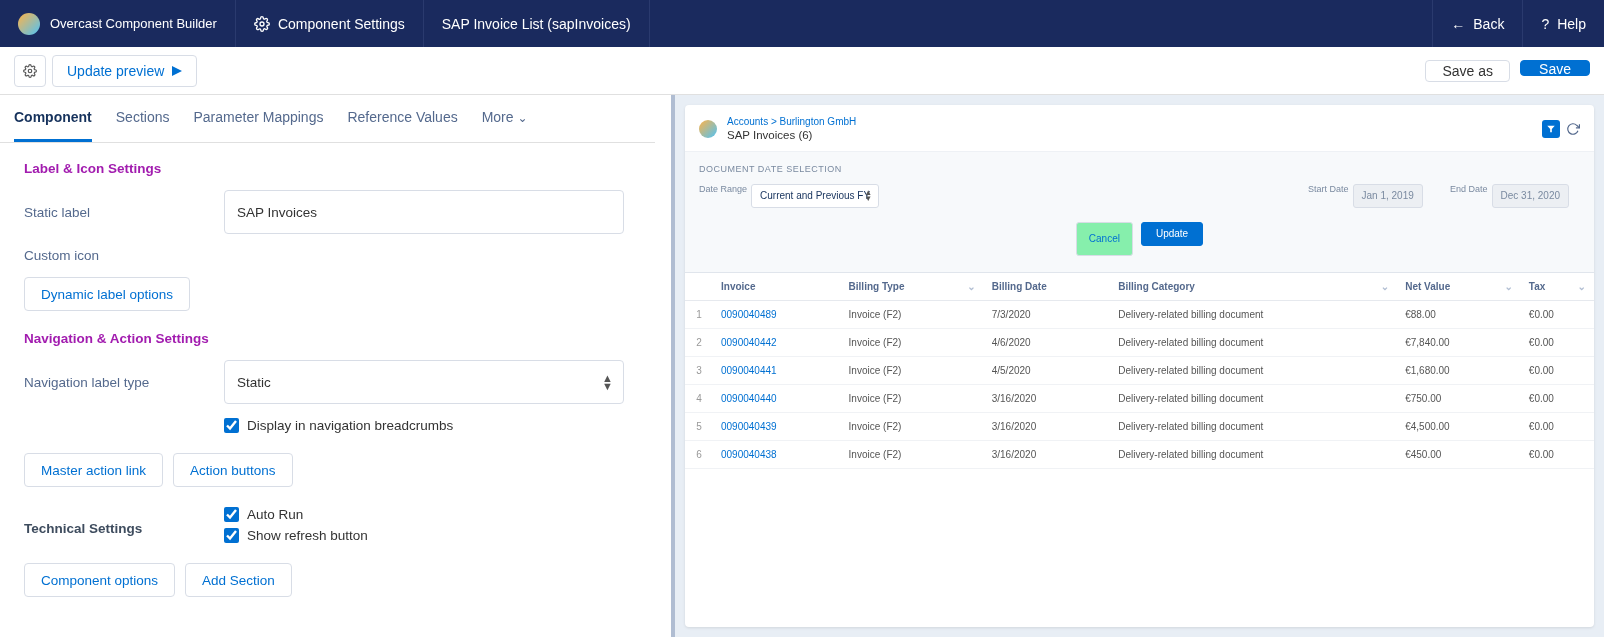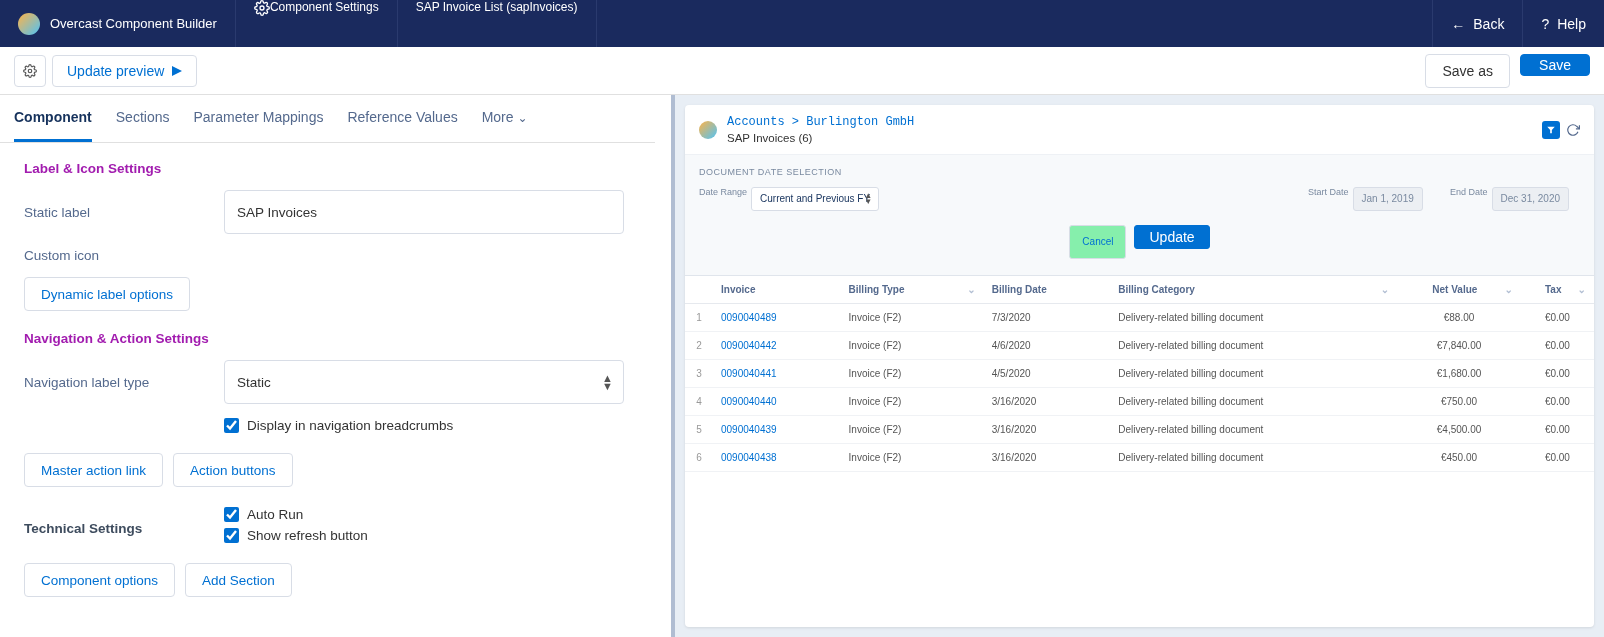--- a/index.html
+++ b/index.html
@@ -2,31 +2,31 @@
 <html><head>
 <meta charset="utf-8">
 <style>
   * { box-sizing: border-box; margin: 0; padding: 0; }
   body { font-family: -apple-system, BlinkMacSystemFont, "Segoe UI", Arial, sans-serif; font-size: 13px; color: #16325c; background: #fff; }
   
   
   .top-header { background: #1a2a5e; height: 47px; display: flex; align-items: stretch; color: #fff; }
   .logo-area { display: flex; align-items: center; padding: 0 18px; border-right: 1px solid #2a3a6e; gap: 10px; }
   .logo-icon { width: 22px; height: 22px; border-radius: 50%; background: linear-gradient(135deg, #ffb347, #4fc3f7); position: relative; }
-  .header-tab { display: flex; padding: 0 18px; border-right: 1px solid #2a3a6e; gap: 0; font-size: 12px; }
+  .header-tab { display: flex; align-items: center; padding: 0 18px; border-right: 1px solid #2a3a6e; gap: 8px; font-size: 14px; }
   .header-right { margin-left: auto; display: flex; align-items: stretch; }
   .header-btn { display: flex; align-items: center; padding: 0 18px; border-left: 1px solid #2a3a6e; gap: 8px; font-size: 14px; cursor: pointer; }
   
   
   .toolbar { height: 48px; border-bottom: 1px solid #e0e0e0; display: flex; align-items: center; padding: 0 14px; }
   .gear-btn { width: 32px; height: 32px; border: 1px solid #d8dde6; border-radius: 4px; display: flex; align-items: center; justify-content: center; cursor: pointer; margin-right: 6px; }
   .update-preview-btn { height: 32px; border: 1px solid #d8dde6; border-radius: 4px; display: flex; align-items: center; padding: 0 14px; color: #0070d2; cursor: pointer; gap: 8px; font-size: 14px; }
   .toolbar-right { margin-left: auto; display: flex; gap: 10px; }
-  .btn-outline { height: 34px; border: 1px solid #d8dde6; border-radius: 4px; background: #fff; padding: 0 16px; cursor: pointer; font-size: 14px; color: #333; }
-  .btn-primary { height: 22px; border: 1px solid #0070d2; border-radius: 4px; background: #0070d2; color: #fff; padding: 0 18px; cursor: pointer; font-size: 14px; }
+  .btn-outline { height: 22px; border: 1px solid #d8dde6; border-radius: 4px; background: #fff; padding: 0 16px; cursor: pointer; font-size: 14px; color: #333; }
+  .btn-primary { height: 16px; border: 1px solid #0070d2; border-radius: 4px; background: #0070d2; color: #fff; padding: 0 18px; cursor: pointer; font-size: 14px; }
   
   
   .main { display: flex; height: calc(637px - 47px - 48px); gap: 16px; }
   .left-panel { width: 655px; padding: 0 0 20px 0; overflow-y: auto; }
   .right-panel { flex: 1; background: #e8eef5; padding: 10px; border-left: 4px solid #b0bdd2; }
 
   
   .tabs { display: flex; border-bottom: 1px solid #e0e0e0; padding: 0 14px; gap: 24px; }
   .tab { padding: 14px 0; font-size: 14px; color: #54698d; cursor: pointer; }
   .tab.active { color: #16325c; font-weight: 600; border-bottom: 3px solid #0070d2; }
@@ -46,48 +46,48 @@
   .btn-row { display: flex; gap: 10px; margin-bottom: 16px; }
   .checkbox-row { display: flex; align-items: center; gap: 8px; margin-bottom: 6px; }
   .checkbox-row input { accent-color: #0070d2; width: 15px; height: 15px; }
   .checkbox-row label { font-size: 13.5px; color: #333; }
 
   
   .preview-card { background: #fff; border-radius: 4px; box-shadow: 0 1px 3px rgba(0,0,0,.1); height: 100%; overflow: hidden; display: flex; flex-direction: column; }
   .preview-header { padding: 10px 14px 8px 14px; display: flex; align-items: center; gap: 10px; border-bottom: 1px solid #eef1f5; }
   .preview-logo { width: 18px; height: 18px; border-radius: 50%; background: linear-gradient(135deg, #ffb347, #4fc3f7); }
   .preview-header-text { flex: 1; line-height: 1.3; }
-  .preview-breadcrumb { font-size: 12px; color: #0070d2; font-family: Liberation Mono, monospace; }
+  .preview-breadcrumb { font-size: 10px; color: #0070d2; }
   .preview-breadcrumb a { color: #0070d2; text-decoration: none; }
   .preview-title { font-size: 11.5px; color: #333; }
   .preview-header-actions { display: flex; gap: 6px; align-items: center; }
   .filter-badge { width: 18px; height: 18px; background: #0070d2; border-radius: 3px; display: flex; align-items: center; justify-content: center; color: #fff; font-size: 10px; }
   .refresh-ic { width: 14px; height: 14px; color: #54698d; cursor: pointer; }
 
   .preview-body { background: #f7f9fb; padding: 12px 14px 16px 14px; border-bottom: 1px solid #e0e5ec; }
   .section-label { font-size: 9px; letter-spacing: .5px; color: #7a8aa0; text-transform: uppercase; margin-bottom: 10px; }
   .filter-row { display: flex; gap: 12px; }
   .filter-col { display: flex; flex-direction: row; gap: 4px; }
   .filter-col.wide { flex: 1.8; }
   .filter-col.narrow { width: 130px; }
   .filter-label { font-size: 9px; color: #7a8aa0; }
   .filter-input { height: 24px; border: 1px solid #d8dde6; border-radius: 3px; padding: 4px 8px; font-size: 10px; background: #fff; display: flex; align-items: center; position: relative; }
   .filter-input.disabled { background: #eceff3; color: #7a8aa0; }
   .filter-select-arrows { position: absolute; right: 6px; font-size: 8px; line-height: 6px; color: #555; }
   .preview-btns { display: flex; gap: 8px; justify-content: center; margin-top: 14px; }
   .pbtn-outline { height: 34px; border: 1px solid #d8dde6; border-radius: 3px; background: #86efac; padding: 0 12px; font-size: 10px; color: #0070d2; cursor: pointer; }
-  .pbtn-primary { height: 24px; border: 1px solid #0070d2; border-radius: 3px; background: #0070d2; color: #fff; padding: 0 14px; font-size: 14px; cursor: pointer; }
+  .pbtn-primary { height: 24px; border: 1px solid #0070d2; border-radius: 3px; background: #0070d2; color: #fff; padding: 0 14px; font-size: 10px; cursor: pointer; }
 
   .preview-table { width: 100%; border-collapse: collapse; font-size: 10px; }
   .preview-table th { text-align: left; padding: 8px 8px; color: #54698d; font-weight: 600; border-bottom: 1px solid #e6e9ee; background: #fff; position: relative; }
   .preview-table th.sortable::after { content: "⌄"; float: right; color: #b0bdd2; font-size: 10px; }
   .preview-table td { padding: 8px 8px; border-bottom: 1px solid #f0f2f5; color: #555; }
   .preview-table td.rownum { color: #999; text-align: center; width: 28px; }
   .preview-table td.link { color: #0070d2; }
-  .preview-table td.right, .preview-table th.right { text-align: center; }
+  .preview-table td.right, .preview-table th.right { text-align: left; }
 
   svg { display: block; }
 </style>
 </head>
 <body>
 
 <div class="top-header">
   <div class="logo-area">
     <div class="logo-icon"></div>
     <span>Overcast Component Builder</span>

